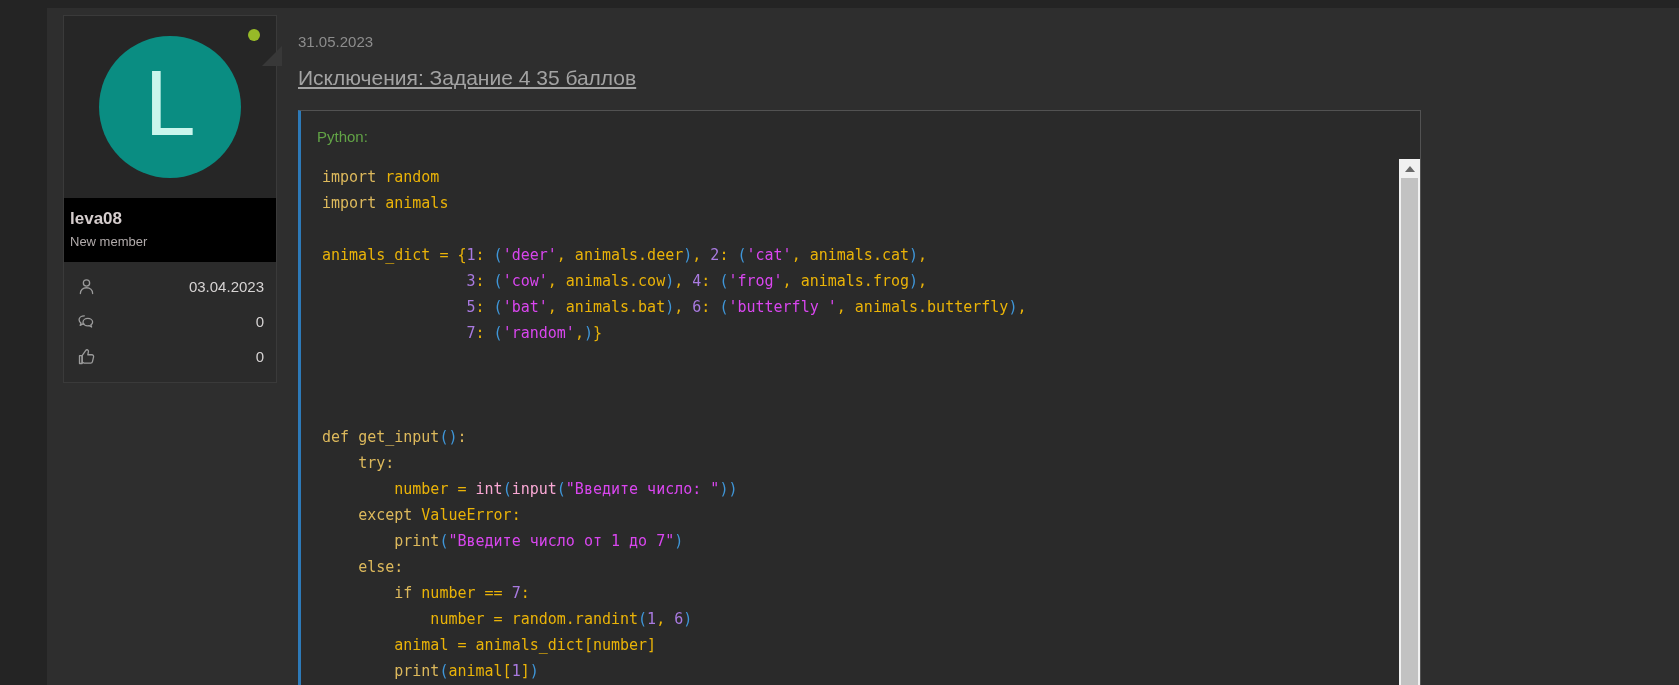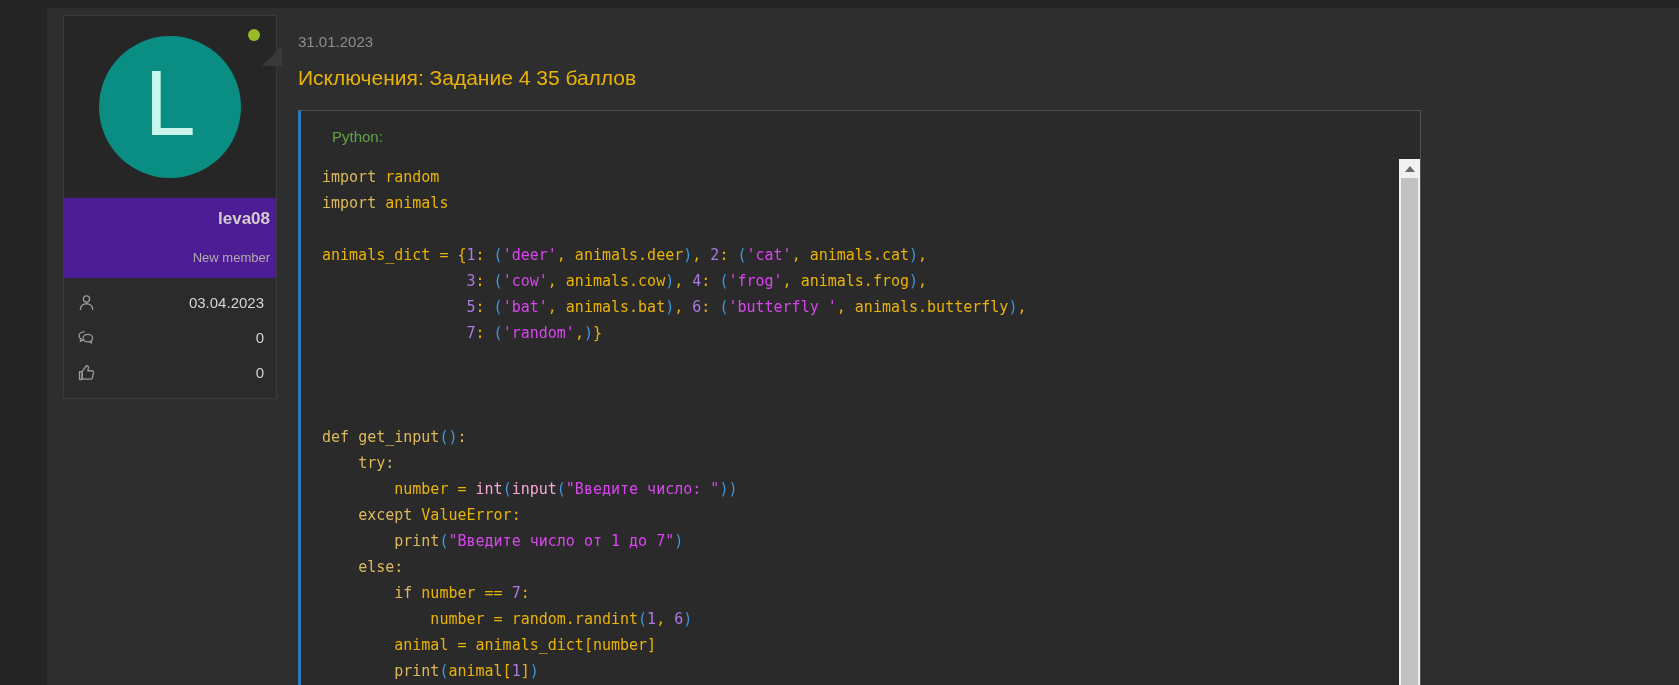--- a/index.html
+++ b/index.html
@@ -12,44 +12,44 @@
   .profile-card { position:absolute; left:16px; top:7px; width:214px;
                   border:1px solid #3a3a3a; background:#262626; }
   .avatar-box { position:relative; height:182px; background:#262626;
                 display:flex; align-items:center; justify-content:center; }
   .avatar { width:142px; height:142px; border-radius:50%; background:#0a8d82;
             display:flex; align-items:center; justify-content:center; cursor:pointer; }
   .avatar span { font-size:92px; font-weight:300; color:#c9f5ec; line-height:1;
                  transform:translateY(-4px); }
   .online-dot { position:absolute; right:16px; top:13px; width:12px; height:12px;
                 border-radius:50%; background:#97ba28; }
-  .user-strip { background:#4c1d95; text-align:right; padding:11px 6px 13px; }
+  .user-strip { background:#000000; text-align:left; padding:11px 6px 13px; }
   .username { display:block; font-size:17px; font-weight:bold; color:#d5cdcd;
               text-decoration:none; cursor:pointer; }
-  .role { font-size:13px; color:#b1abab; margin-top:21px; }
+  .role { font-size:13px; color:#b1abab; margin-top:5px; }
   .stats { background:#2b2b2b; padding:12px 12px 14px; }
   .stat-row { display:flex; align-items:center; justify-content:space-between;
               height:24px; margin-bottom:11px;gap:20px; }
   .stat-row:last-child { margin-bottom:0; }
   .stat-row svg { width:21px; height:21px; stroke:#9b9b9b; fill:none;
                   stroke-width:1.5; stroke-linecap:round; stroke-linejoin:round; }
   .stat-value { font-size:15px; color:#d6d3d3; }
 
   
   .message-arrow { position:absolute; left:215px; top:38px; width:0; height:0;
                    border-bottom:20px solid #383838; border-left:20px solid transparent; }
 
   
   .post-date { position:absolute; left:251px; top:25px; font-size:15px; color:#8d8d8d; }
   .post-title { position:absolute; left:251px; top:58px; font-size:21px;
-                font-weight:normal; color:#eab308; }
+                font-weight:normal; color:#a3a3a3;text-decoration:underline; }
 
   .code-block { position:absolute; left:251px; top:102px; width:1123px; height:620px;
                 background:#2a2a2a; border:1px solid #525252; border-left:3px solid #2d7ab8; }
-  .code-lang { padding:17px 31px 0; font-size:15px; color:#62a346; }
+  .code-lang { padding:17px 16px 0; font-size:15px; color:#62a346; }
   .code-pre { margin:0; padding:19px 44px 10px 21px;
               font-family:"DejaVu Sans Mono", monospace; font-size:15px; line-height:26px;
               color:#ededed; overflow:hidden; }
   .code-line { white-space:pre; }
   .tok-pl { color:#eab308; }
   .tok-kw { color:#ddb95c; }
   .tok-st { color:#d946ef; }
   .tok-nu { color:#a97ae0; }
   .tok-pa { color:#3f96d8; }
   .tok-bi { color:#f9a8d4; }
@@ -101,21 +101,21 @@
             <path d="M7 19.2V11l4.2-5.9c.3-.5.8-.8 1.4-.8 1 0 1.8 1 1.6 2L13.5 10h4.6c1.3 0 2.3 1.2 2 2.5l-1.3 5.4c-.2.9-1 1.6-2 1.6H9.5c-1 0-2-.5-2.5-1.3z"></path>
           </svg>
           <span class="stat-value">0</span>
         </div>
       </div>
     </aside>
 
     <div class="message-arrow"></div>
 
     <main>
-      <div class="post-date">31.01.2023</div>
+      <div class="post-date">31.05.2023</div>
       <h1 class="post-title">Исключения: Задание 4 35 баллов</h1>
 
       <div class="code-block">
         <div class="code-lang">Python:</div>
         <pre class="code-pre"><div class="code-line"><span class="tok-kw">import</span><span class="tok-pl"> random</span></div><div class="code-line"><span class="tok-kw">import</span><span class="tok-pl"> animals</span></div><div class="code-line">&nbsp;</div><div class="code-line"><span class="tok-pl">animals_dict = {</span><span class="tok-nu">1</span><span class="tok-pl">: </span><span class="tok-pa">(</span><span class="tok-st">'deer'</span><span class="tok-pl">, animals.deer</span><span class="tok-pa">)</span><span class="tok-pl">, </span><span class="tok-nu">2</span><span class="tok-pl">: </span><span class="tok-pa">(</span><span class="tok-st">'cat'</span><span class="tok-pl">, animals.cat</span><span class="tok-pa">)</span><span class="tok-pl">,</span></div><div class="code-line"><span class="tok-pl">                </span><span class="tok-nu">3</span><span class="tok-pl">: </span><span class="tok-pa">(</span><span class="tok-st">'cow'</span><span class="tok-pl">, animals.cow</span><span class="tok-pa">)</span><span class="tok-pl">, </span><span class="tok-nu">4</span><span class="tok-pl">: </span><span class="tok-pa">(</span><span class="tok-st">'frog'</span><span class="tok-pl">, animals.frog</span><span class="tok-pa">)</span><span class="tok-pl">,</span></div><div class="code-line"><span class="tok-pl">                </span><span class="tok-nu">5</span><span class="tok-pl">: </span><span class="tok-pa">(</span><span class="tok-st">'bat'</span><span class="tok-pl">, animals.bat</span><span class="tok-pa">)</span><span class="tok-pl">, </span><span class="tok-nu">6</span><span class="tok-pl">: </span><span class="tok-pa">(</span><span class="tok-st">'butterfly '</span><span class="tok-pl">, animals.butterfly</span><span class="tok-pa">)</span><span class="tok-pl">,</span></div><div class="code-line"><span class="tok-pl">                </span><span class="tok-nu">7</span><span class="tok-pl">: </span><span class="tok-pa">(</span><span class="tok-st">'random'</span><span class="tok-pl">,</span><span class="tok-pa">)</span><span class="tok-pl">}</span></div><div class="code-line">&nbsp;</div><div class="code-line">&nbsp;</div><div class="code-line">&nbsp;</div><div class="code-line"><span class="tok-kw">def</span><span class="tok-pl"> </span><span class="tok-kw">get_input</span><span class="tok-pa">()</span><span class="tok-kw">:</span></div><div class="code-line"><span class="tok-pl">    </span><span class="tok-kw">try:</span></div><div class="code-line"><span class="tok-pl">        number = </span><span class="tok-bi">int</span><span class="tok-pa">(</span><span class="tok-bi">input</span><span class="tok-pa">(</span><span class="tok-st">"Введите число: "</span><span class="tok-pa">))</span></div><div class="code-line"><span class="tok-pl">    </span><span class="tok-kw">except</span><span class="tok-pl"> ValueError:</span></div><div class="code-line"><span class="tok-pl">        </span><span class="tok-kw">print</span><span class="tok-pa">(</span><span class="tok-st">"Введите число от 1 до 7"</span><span class="tok-pa">)</span></div><div class="code-line"><span class="tok-pl">    </span><span class="tok-kw">else:</span></div><div class="code-line"><span class="tok-pl">        </span><span class="tok-kw">if</span><span class="tok-pl"> number == </span><span class="tok-nu">7</span><span class="tok-pl">:</span></div><div class="code-line"><span class="tok-pl">            number = random.randint</span><span class="tok-pa">(</span><span class="tok-nu">1</span><span class="tok-pl">, </span><span class="tok-nu">6</span><span class="tok-pa">)</span></div><div class="code-line"><span class="tok-pl">        animal = animals_dict[number]</span></div><div class="code-line"><span class="tok-pl">        </span><span class="tok-kw">print</span><span class="tok-pa">(</span><span class="tok-pl">animal[</span><span class="tok-nu">1</span><span class="tok-pl">]</span><span class="tok-pa">)</span></div></pre>
         <div class="scrollbar">
           <div class="scroll-btn">
             <span class="arrow-up"></span>
           </div>
           <div class="scroll-thumb"></div>

